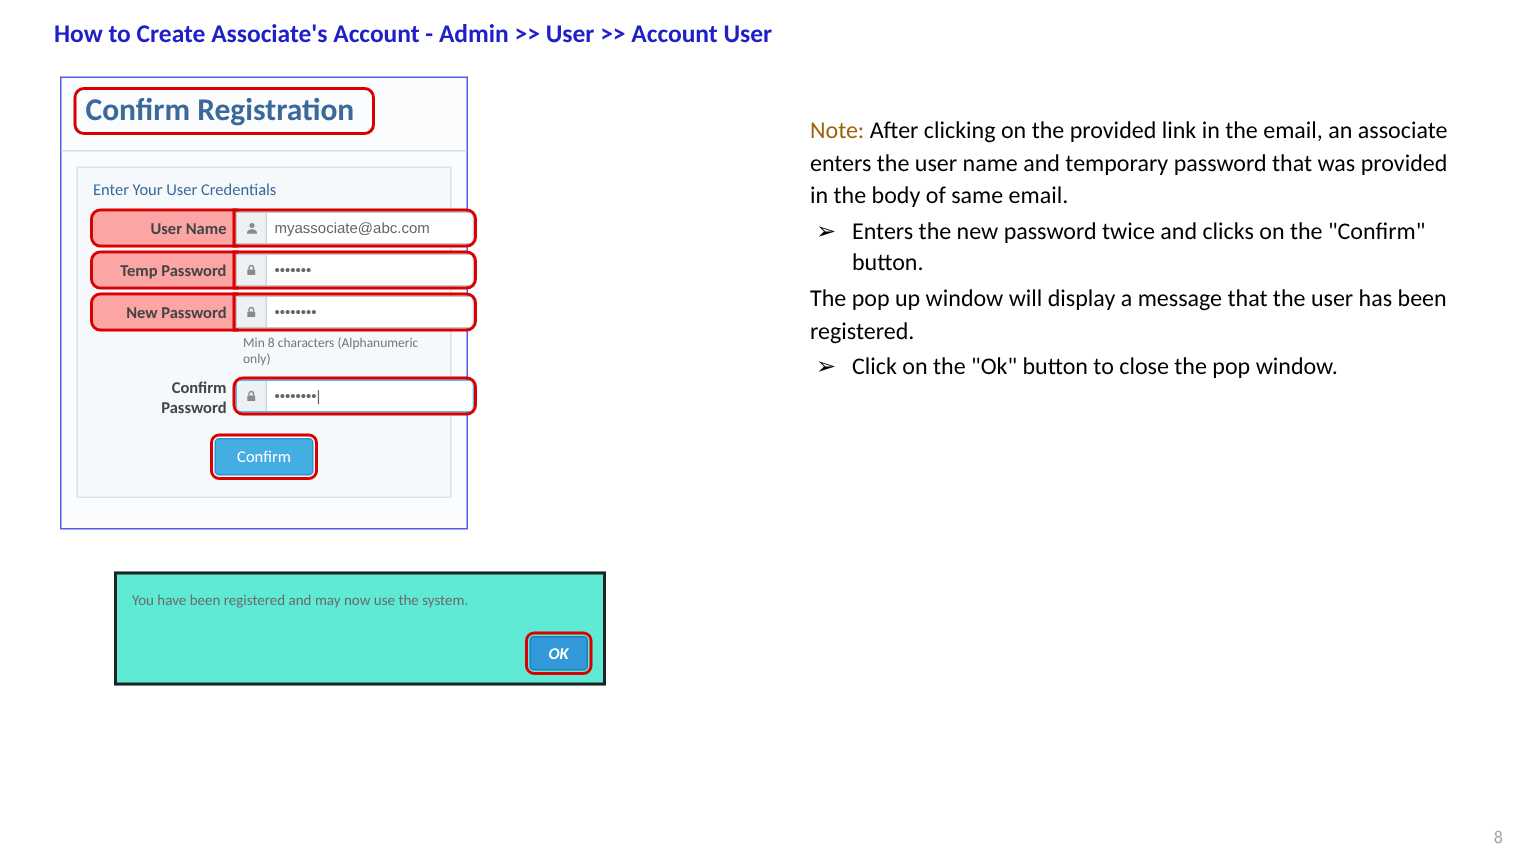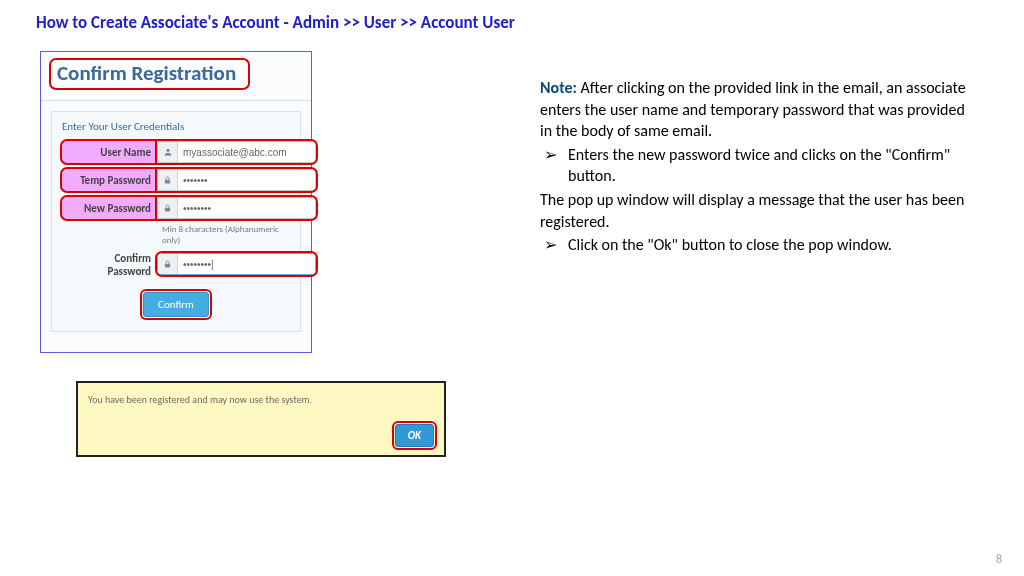--- a/index.html
+++ b/index.html
@@ -63,21 +63,21 @@
   }
   .hl-lbl .fld-label { outline: 2.5px solid #d80000; border-radius: 5px 0 0 5px; }
   .hl-lbl .fld-input-wrap { outline: 2.5px solid #d80000; border-radius: 0 5px 5px 0; }
   .fld-label {
     flex: 0 0 95px;
     text-align: right;
     font-size: 11px;
     font-weight: bold;
     color: #444;
     padding: 5px 6px 0 0;
-    background: #f0abfc;
+    background: #fca5a5;
   }
   .fld-input-wrap {
     flex: 1;
     display: flex;
     border: 1px solid #c7c7c7;
     background: #fff;
     height: 22px;
   }
   .fld-icon {
     width: 20px;
@@ -138,23 +138,23 @@
     padding: 5px 14px;
     border: 1px solid #2d96cd;
     border-radius: 3px;
     outline: 2.5px solid #d80000;
     outline-offset: 1px;
   }
 
   .msg-box {
     margin-top: 28px;
     margin-left: 36px;
-    width: 370px;
+    width: 328px;
     border: 2px solid #222;
-    background: #fef9c3;
+    background: #5eead4;
     padding: 10px 10px 8px 10px;
   }
   .msg-text {
     font-size: 10px;
     color: #6b6b6b;
     padding-bottom: 18px;
   }
   .msg-btn-row { text-align: right; font-style: italic; }
   .btn-ok {
     display: inline-block;
@@ -162,21 +162,21 @@
     color: #fff;
     font-size: 11px;
     font-weight: bold;
     padding: 4px 12px;
     border: 1px solid #1f7db8;
     border-radius: 3px;
     outline: 2.5px solid #d80000;
     outline-offset: 1px;
   }
 
-  .note-label { color: #0c4a6e; font-weight: bold; }
+  .note-label { color: #a16207; font-weight: normal; }
   .right-col p { margin-bottom: 2px; }
   .bul-list { list-style: none; padding-left: 4px; }
   .bul-list li { position: relative; padding-left: 24px; margin-bottom: 2px; }
   .bul-list li::before {
     content: "➢";
     position: absolute;
     left: 0;
     top: 0;
     color: #000;
   }

